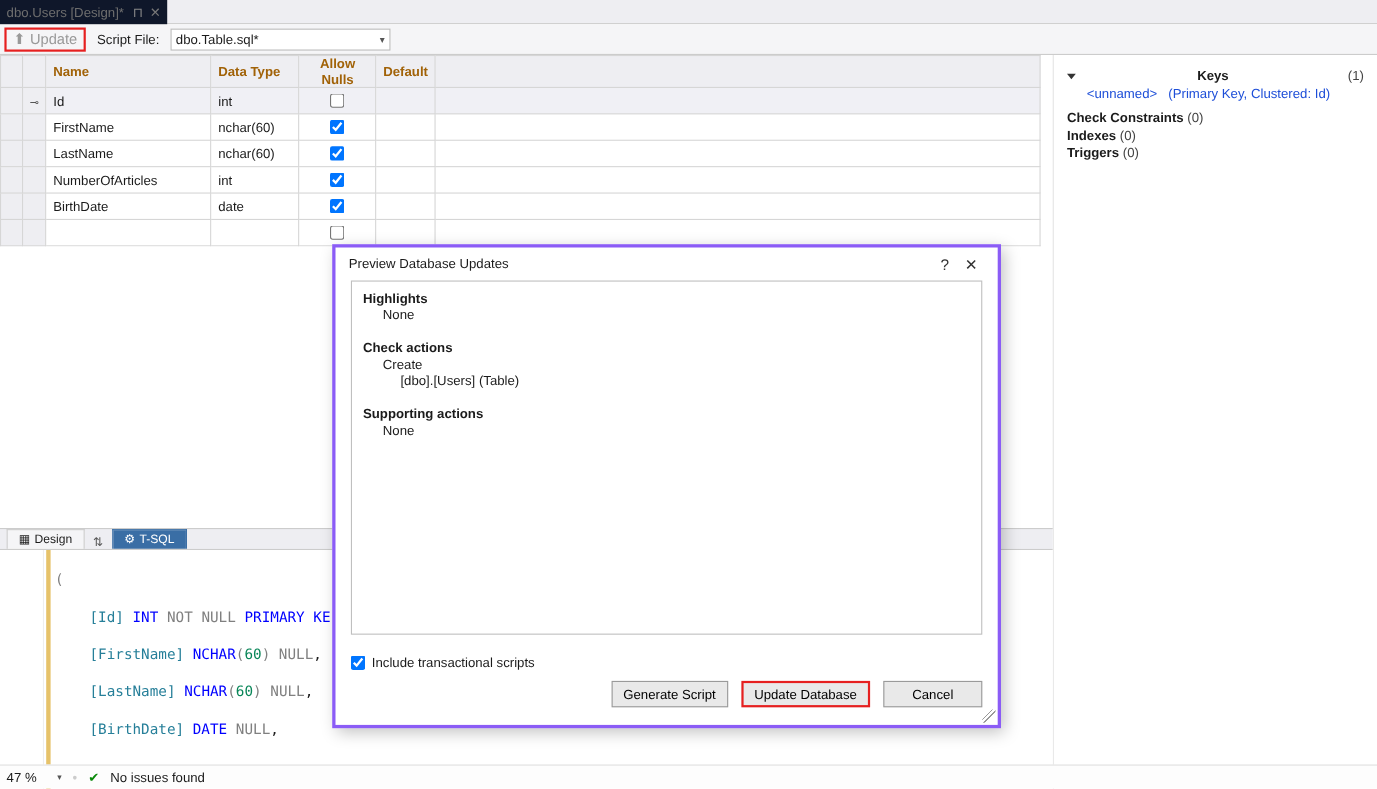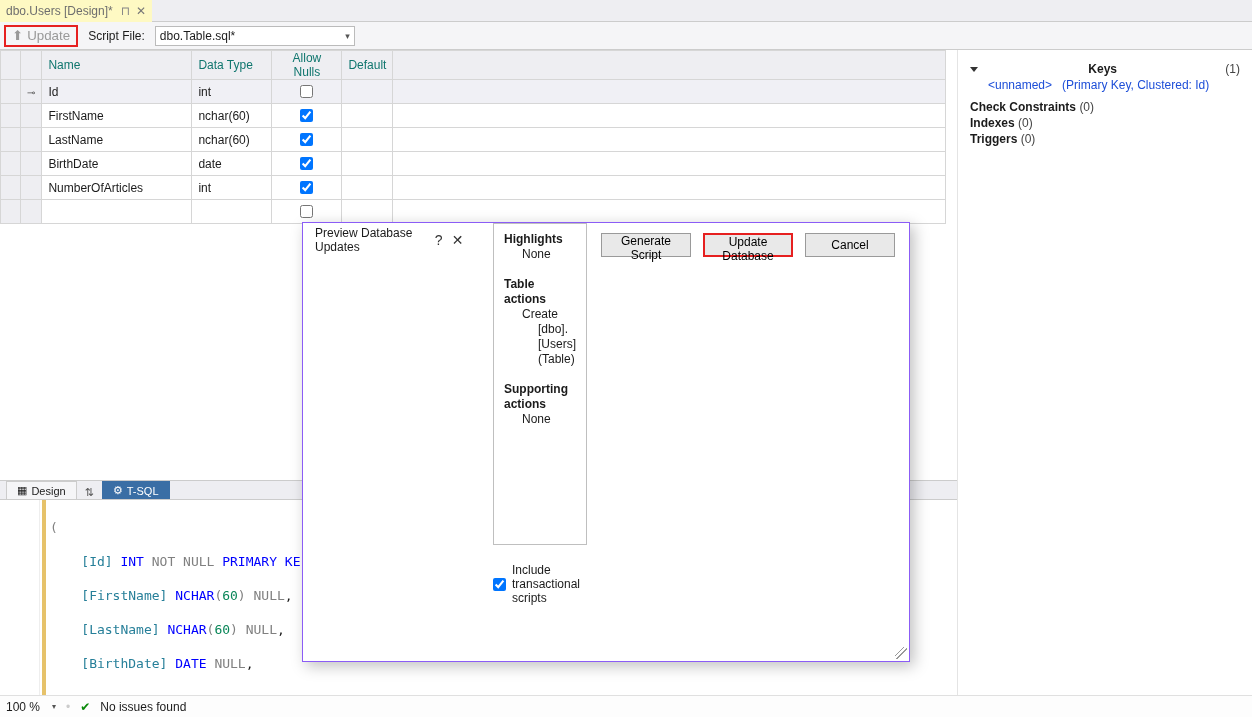--- a/index.html
+++ b/index.html
@@ -1,41 +1,41 @@
 <!DOCTYPE html>
 <html><head>
 <meta charset="utf-8">
 <style>
 * { box-sizing: border-box; margin: 0; padding: 0; }
 body { font-family: "Segoe UI", Tahoma, sans-serif; font-size: 12px; background: #fff; color: #1b1b1b; overflow: hidden; width: 1252px; height: 717px; position: relative; }
 
 
 .tab-bar { height: 22px; background: #eeeef2; display: flex; align-items: center; border-bottom: 1px solid #ccc; }
-.tab { display: flex; align-items: center; height: 22px; padding: 0 6px; font-size: 12px; color: #6e6e6e; background: #fef9c3; }
+.tab { display: flex; align-items: center; height: 22px; padding: 0 6px; font-size: 12px; color: #6e6e6e; background: #0f172a; }
 .tab.active {}
 .tab .pin { margin-left: 8px; color: #888; }
 .tab .close { margin-left: 6px; color: #777; }
 
 
 .toolbar { height: 28px; background: #f5f5f7; display: flex; align-items: center; border-bottom: 1px solid #ccc; padding-left: 4px; gap: 10px; }
 .update-btn { display: flex; align-items: center; gap: 4px; height: 22px; padding: 0 6px; color: #999; border: 2px solid #e62020; background: #f5f5f7; }
 .script-file-label { color: #1b1b1b; }
 .script-file-input { width: 200px; height: 20px; border: 1px solid #bbb; padding: 0 4px; display: flex; align-items: center; justify-content: space-between; background: #fff; }
 .script-file-input .caret { font-size: 9px; color: #555; }
 
 
 .main { display: flex; height: 672px; }
 .left { width: 958px; display: flex; flex-direction: column; border-right: 1px solid #e4e4e4; }
 .right { flex: 1; padding: 10px 12px; }
 
 
 .designer { flex: 0 0 430px; overflow: hidden; }
 .grid { border-collapse: collapse; width: 946px; }
 .grid th, .grid td { border: 1px solid #d6d6d6; font-size: 12px; text-align: left; height: 24px; }
-.grid th { background: #eeeef2; font-weight: 400; color: #0f766e; padding: 0 6px; }
+.grid th { background: #eeeef2; font-weight: 700; color: #a16207; padding: 0 6px; }
 .grid td { padding: 0 6px; background: #fff; }
 .grid .hcol0 { width: 20px; background:#eeeef2; }
 .grid .hcol1 { width: 20px; background:#eeeef2; }
 .grid .colname { width: 150px; }
 .grid .coltype { width: 80px; }
 .grid .colnulls { width: 70px; text-align:center; }
 .grid .coldefault { width: 45px; }
 .grid .colrest { }
 .grid tr.pk td { background: #f0f0f5; }
 .grid tr.pk td.rowmarker { background:#eeeef2; }
@@ -66,21 +66,21 @@
 .right .count { color:#444; }
 .tri { display:inline-block; width:0;height:0;border-left:4px solid transparent;border-right:4px solid transparent;border-top:5px solid #333; margin-right:2px;}
 
 
 .status { position:absolute; bottom:0; left:0; right:0; height:22px; background:#fdfdfd; border-top:1px solid #e0e0e0; display:flex; align-items:center; gap:10px; padding:0 6px; font-size:12px; }
 .status .zoom { width:50px; display:flex; align-items:center; justify-content:space-between; }
 .status .check { color:#0a8a0a; }
 .status .caret2 { font-size:8px; color:#555; }
 
 
-.dialog { position:absolute; left:302px; top:222px; width:608px; height:440px; background:#fff; border:1px solid #8b5cf6; box-shadow: 4px 4px 14px rgba(0,0,0,.25); display:flex; flex-direction:row; }
+.dialog { position:absolute; left:302px; top:222px; width:608px; height:440px; background:#fff; border:3px solid #8b5cf6; box-shadow: 4px 4px 14px rgba(0,0,0,.25); display:flex; flex-direction:column; }
 .dialog-title { height:34px; display:flex; align-items:center; padding:0 12px; font-size:12px; }
 .dialog-title .spacer { flex:1; }
 .dialog-title .help, .dialog-title .x { width:24px; text-align:center; color:#333; font-size:14px; }
 .dialog-body { flex:1; padding: 0 14px 0 14px; display:flex; flex-direction:column; }
 .preview-box { border:1px solid #bfbfbf; flex:0 0 322px; padding:8px 10px; overflow:auto; }
 .preview-box b { font-weight:700; }
 .preview-box .ind1 { padding-left:18px; }
 .preview-box .ind2 { padding-left:34px; }
 .preview-box p { margin: 0; line-height:15px; }
 .chk-row { display:flex; align-items:center; gap:6px; margin-top:18px; }
@@ -162,33 +162,33 @@
             <td>nchar(60)</td>
             <td class="colnulls">
                   <input type="checkbox" checked="" style="">
                 </td>
             <td></td>
             <td></td>
           </tr>
           <tr>
             <td class="rowmarker"></td>
             <td class="rowmarker"></td>
+            <td>NumberOfArticles</td>
+            <td>int</td>
+            <td class="colnulls">
+                  <input type="checkbox" checked="" style="">
+                </td>
+            <td></td>
+            <td></td>
+          </tr>
+          <tr>
+            <td class="rowmarker"></td>
+            <td class="rowmarker"></td>
             <td>BirthDate</td>
             <td>date</td>
-            <td class="colnulls">
-                  <input type="checkbox" checked="" style="">
-                </td>
-            <td></td>
-            <td></td>
-          </tr>
-          <tr>
-            <td class="rowmarker"></td>
-            <td class="rowmarker"></td>
-            <td>NumberOfArticles</td>
-            <td>int</td>
             <td class="colnulls">
                   <input type="checkbox" checked="" style="">
                 </td>
             <td></td>
             <td></td>
           </tr>
           <tr>
             <td class="rowmarker"></td>
             <td class="rowmarker"></td>
             <td></td>
@@ -254,41 +254,41 @@
     </div>
     <div class="section">
       <b>Triggers</b>
       <span class="count">(0)</span>
     </div>
   </div>
 </div>
 
 <div class="status">
   <div class="zoom">
-    <span>100 %</span>
+    <span>47 %</span>
     <span class="caret2">▾</span>
   </div>
   <span style="color:#ccc;">•</span>
   <span class="check">✔</span>
   <span>No issues found</span>
 </div>
 
 <div class="dialog">
   <div class="dialog-title">
     <span>Preview Database Updates</span>
     <span class="spacer"></span>
     <span class="help">?</span>
     <span class="x">✕</span>
   </div>
   <div class="dialog-body">
     <div class="preview-box">
       <p><b>Highlights</b></p>
       <p class="ind1">None</p>
       <p>&nbsp;</p>
-      <p><b>Table actions</b></p>
+      <p><b>Check actions</b></p>
       <p class="ind1">Create</p>
       <p class="ind2">[dbo].[Users] (Table)</p>
       <p>&nbsp;</p>
       <p><b>Supporting actions</b></p>
       <p class="ind1">None</p>
     </div>
     <div class="chk-row">
       <input type="checkbox" checked="" style="">
       <span>Include transactional scripts</span>
     </div>

